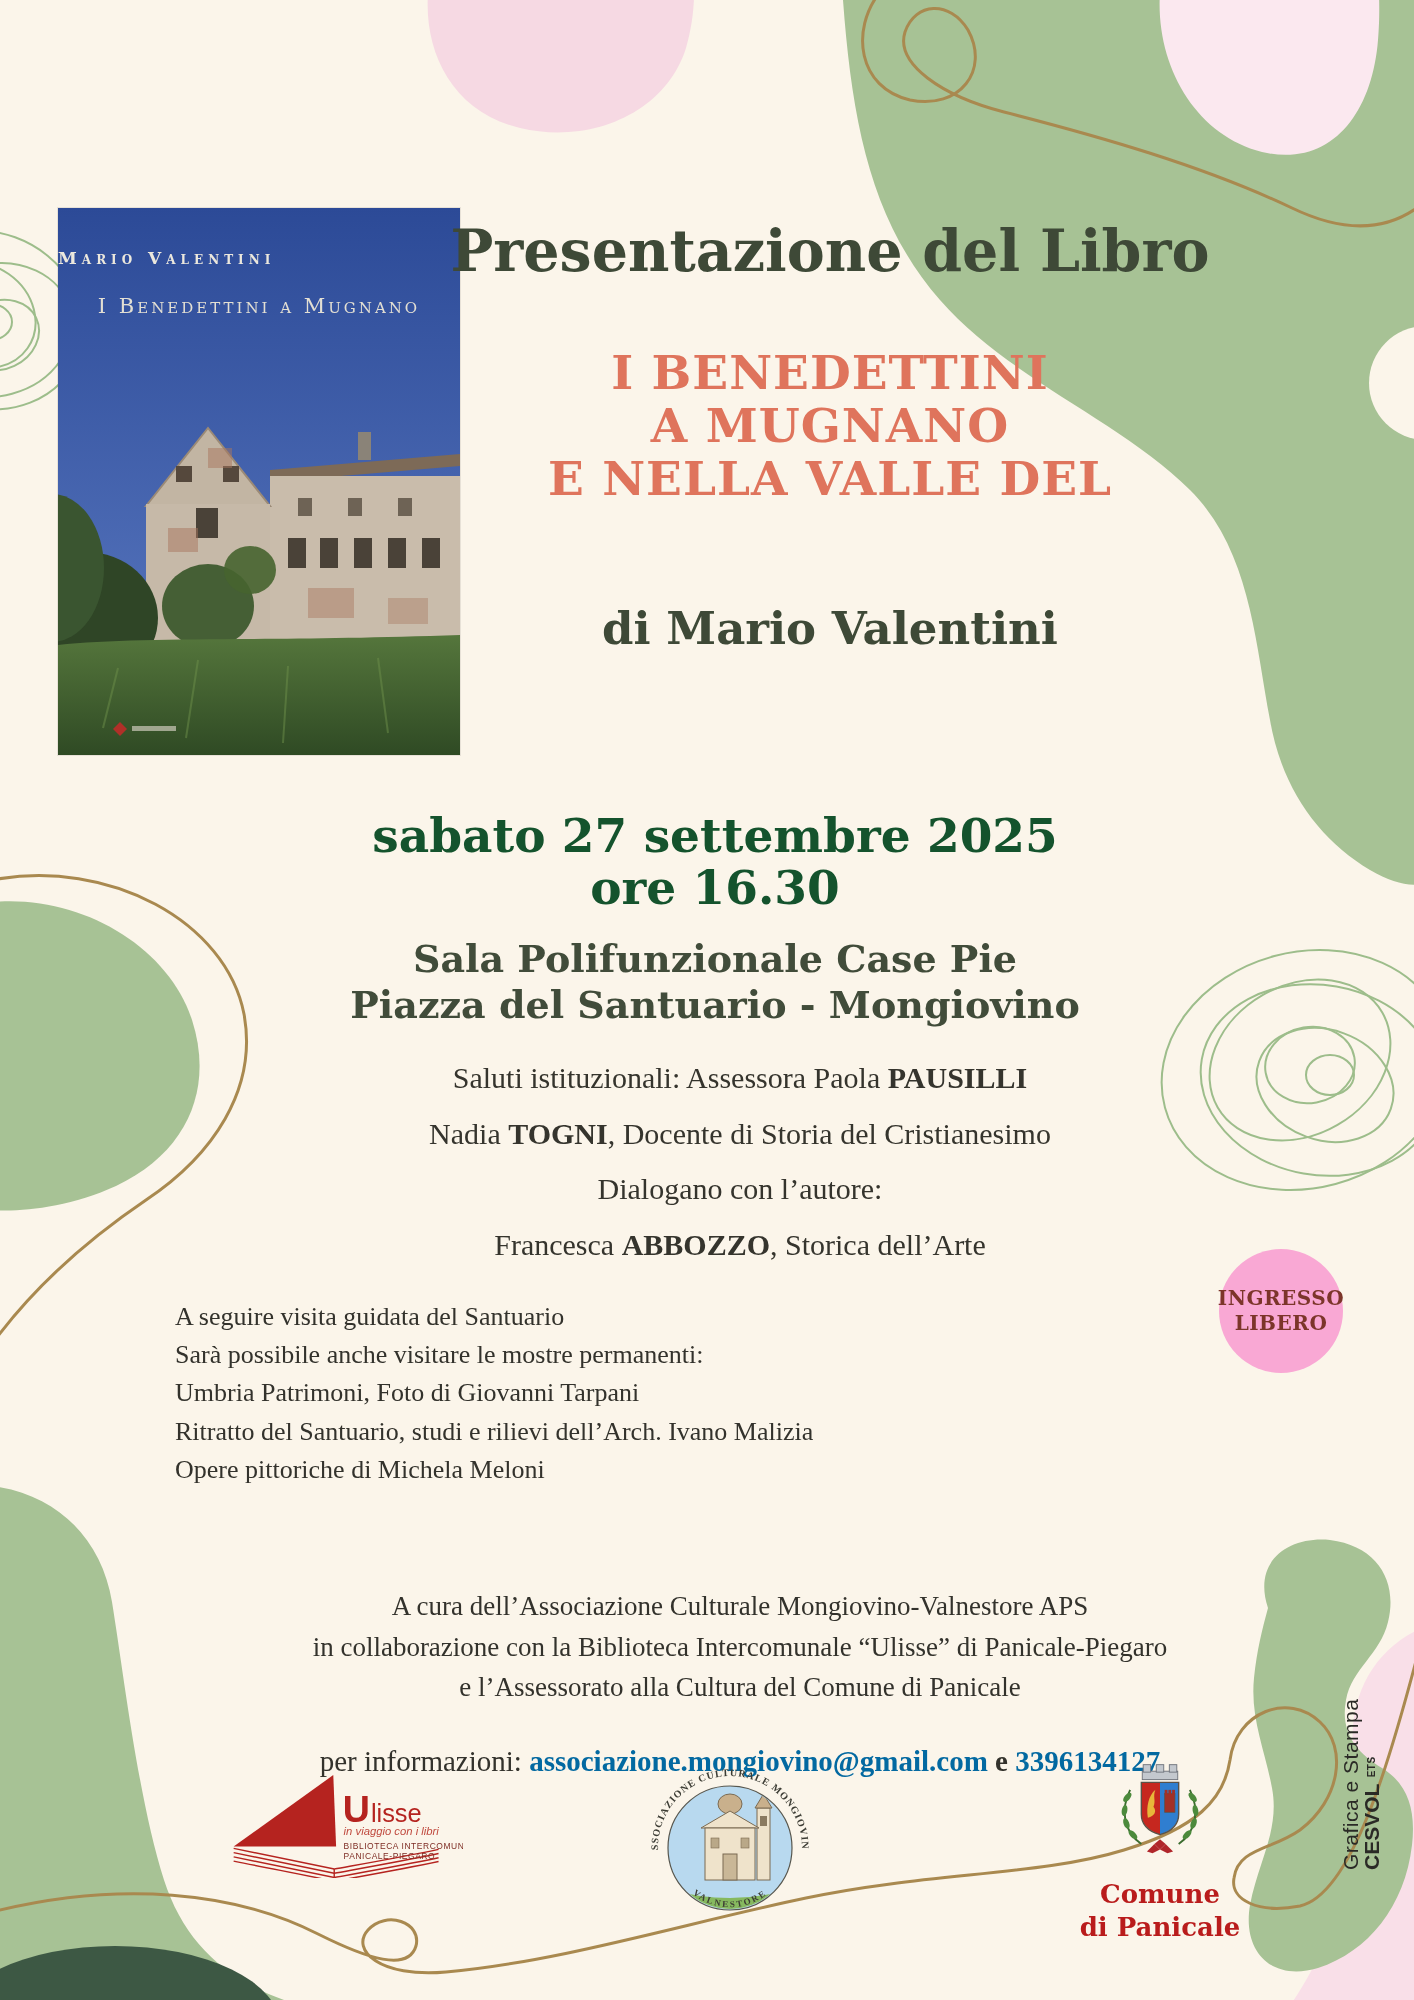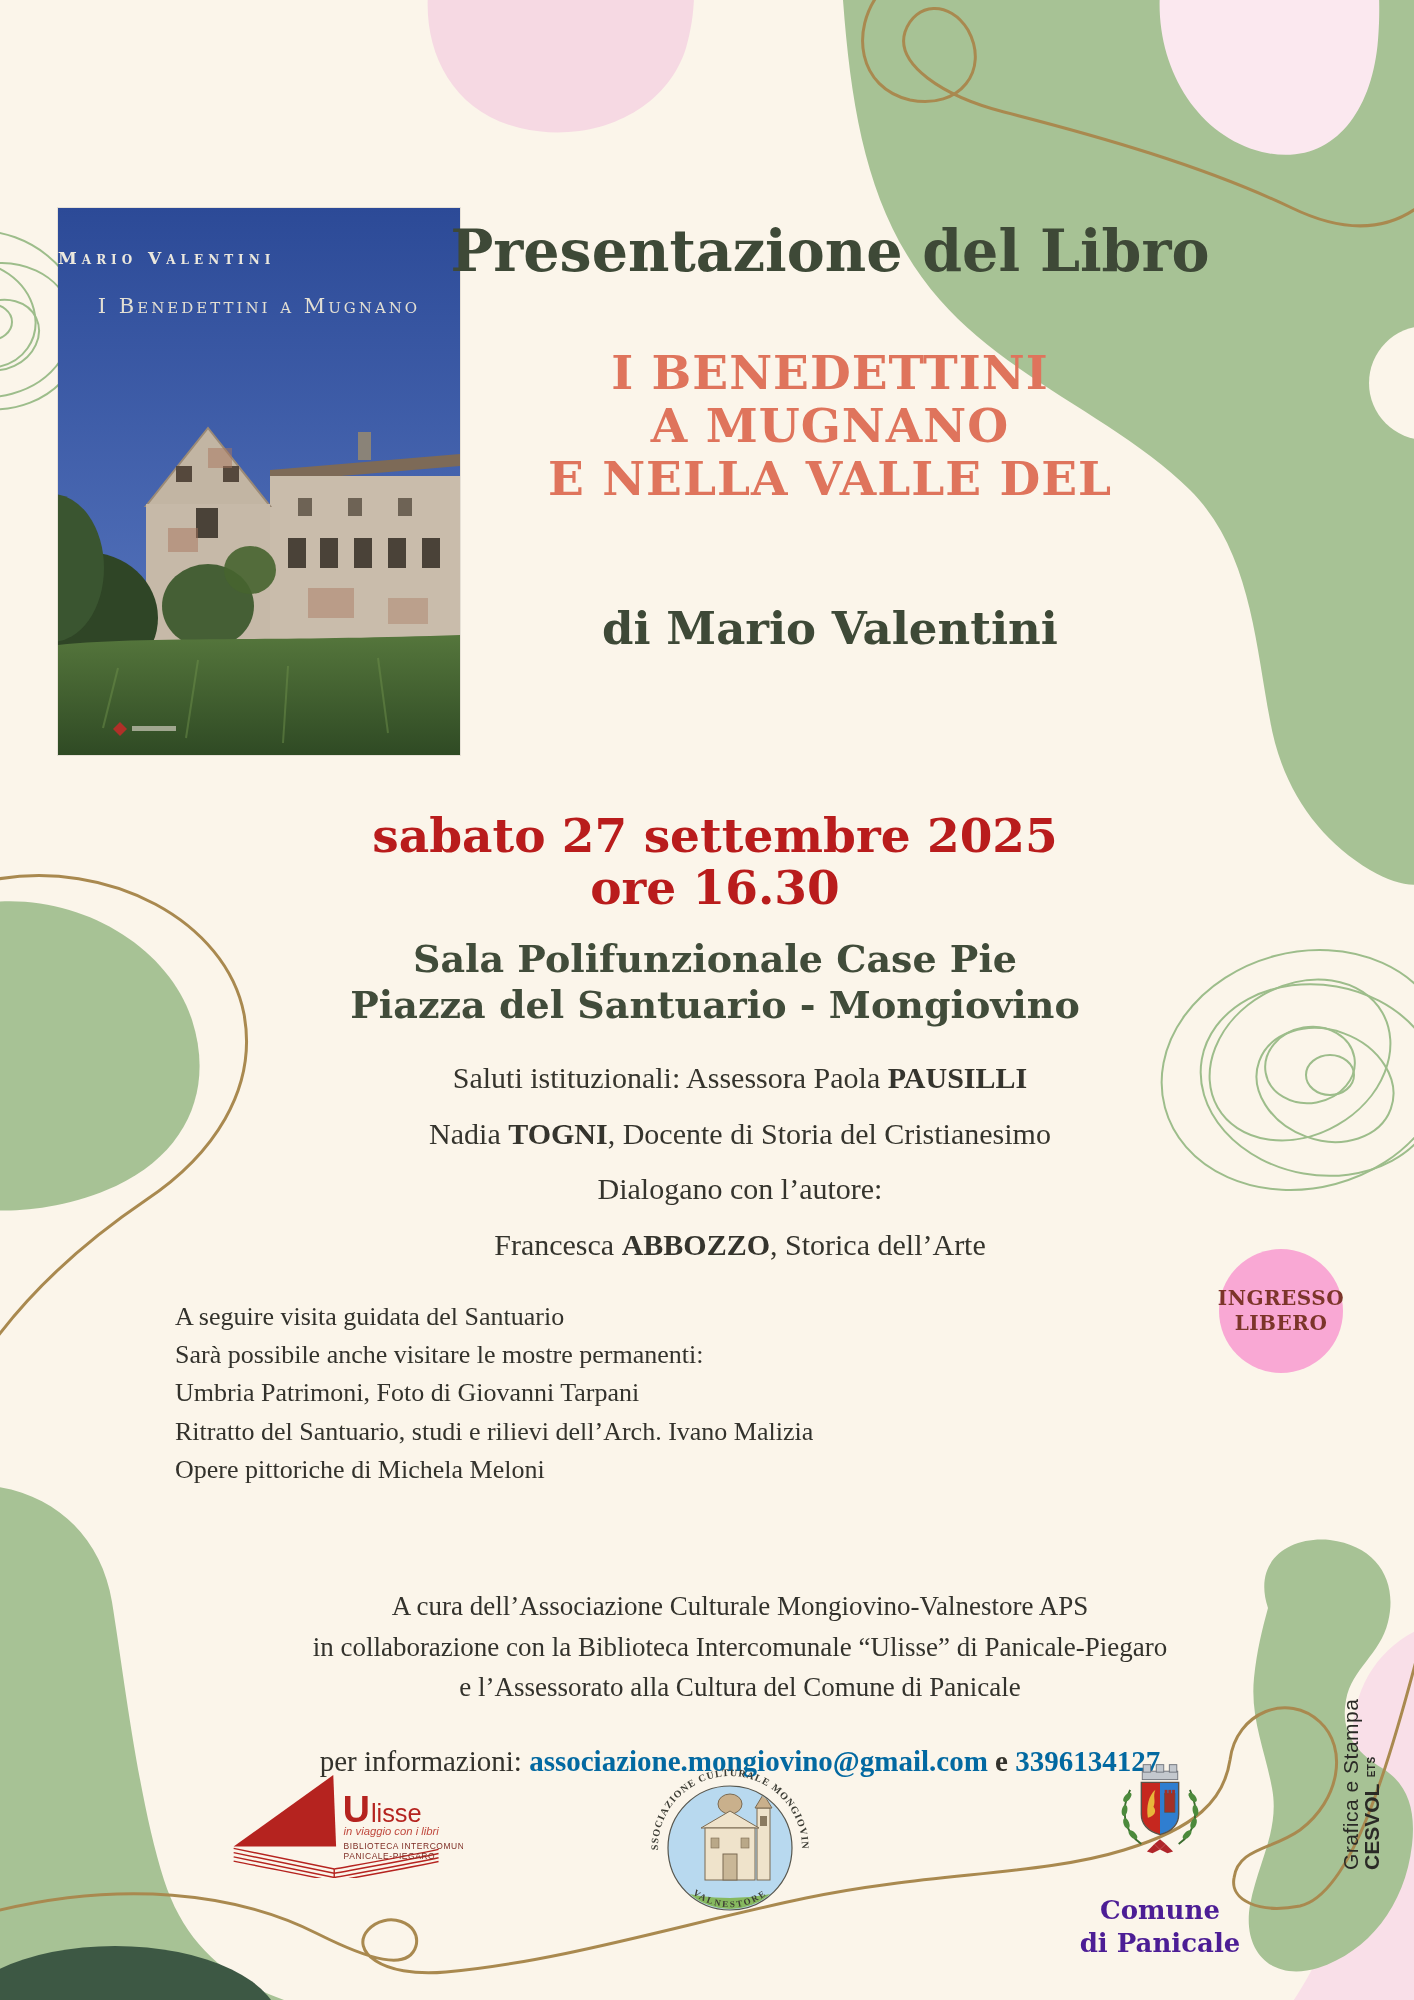--- a/index.html
+++ b/index.html
@@ -18,21 +18,21 @@
   
   .kicker{position:absolute;left:420px;top:220px;width:820px;text-align:center;
     font:700 57px/1.1 "DejaVu Serif",serif;color:#3e4937;}
   .book-title{position:absolute;left:430px;top:346px;width:800px;text-align:center;
     font:700 47px/1.13 "DejaVu Serif",serif;color:#df745c;letter-spacing:1px;}
   .author-line{position:absolute;left:430px;top:606px;width:800px;text-align:center;
     font:700 45px/1 "DejaVu Serif",serif;color:#3e4937;}
 
   
   .event-date{position:absolute;left:140px;top:810px;width:1150px;text-align:center;
-    font:700 47px/1.1 "DejaVu Serif",serif;color:#b91c1c;}
+    font:700 47px/1.1 "DejaVu Serif",serif;color:#14532d;}
   .venue{position:absolute;left:140px;top:936px;width:1150px;text-align:center;
     font:700 38px/1.2 "DejaVu Serif",serif;color:#414c3a;}
   .speakers{position:absolute;left:110px;top:1050px;width:1260px;text-align:center;
     font:400 30px/1.85 "Liberation Serif",serif;color:#35342d;}
   .speakers b{font-weight:700;}
 
   .program{position:absolute;left:175px;top:1298px;
     font:400 26px/1.47 "Liberation Serif",serif;color:#33322c;}
 
   
@@ -44,21 +44,21 @@
     font:400 27px/1.5 "Liberation Serif",serif;color:#33322c;}
   .info{position:absolute;left:120px;top:1744px;width:1240px;text-align:center;
     font:400 29px/1.2 "Liberation Serif",serif;color:#33322c;}
   .info .link{color:#0369a1;font-weight:700;text-decoration:none;}
   .info .sep{font-weight:700;}
 
   
   .ulisse-logo{position:absolute;left:228px;top:1768px;width:235px;height:110px;}
   .association-logo{position:absolute;left:645px;top:1756px;width:170px;height:170px;}
   .comune-logo{position:absolute;left:1075px;top:1760px;width:170px;text-align:center;}
-  .comune-label{font:700 26px/1.25 "DejaVu Serif",serif;color:#4c1d95;margin-top:18px;}
+  .comune-label{font:700 26px/1.25 "DejaVu Serif",serif;color:#b91c1c;margin-top:2px;}
 
   .side-credit{position:absolute;left:1340px;top:1608px;height:262px;
     writing-mode:vertical-rl;transform:rotate(180deg);
     font:400 21px/1 "Liberation Sans",sans-serif;color:#2a2a26;letter-spacing:.5px;}
   .side-credit .brand{font-weight:700;letter-spacing:0;}
   .side-credit .suffix{font-size:10px;font-weight:700;}
 </style>
 </head>
 <body>
 

